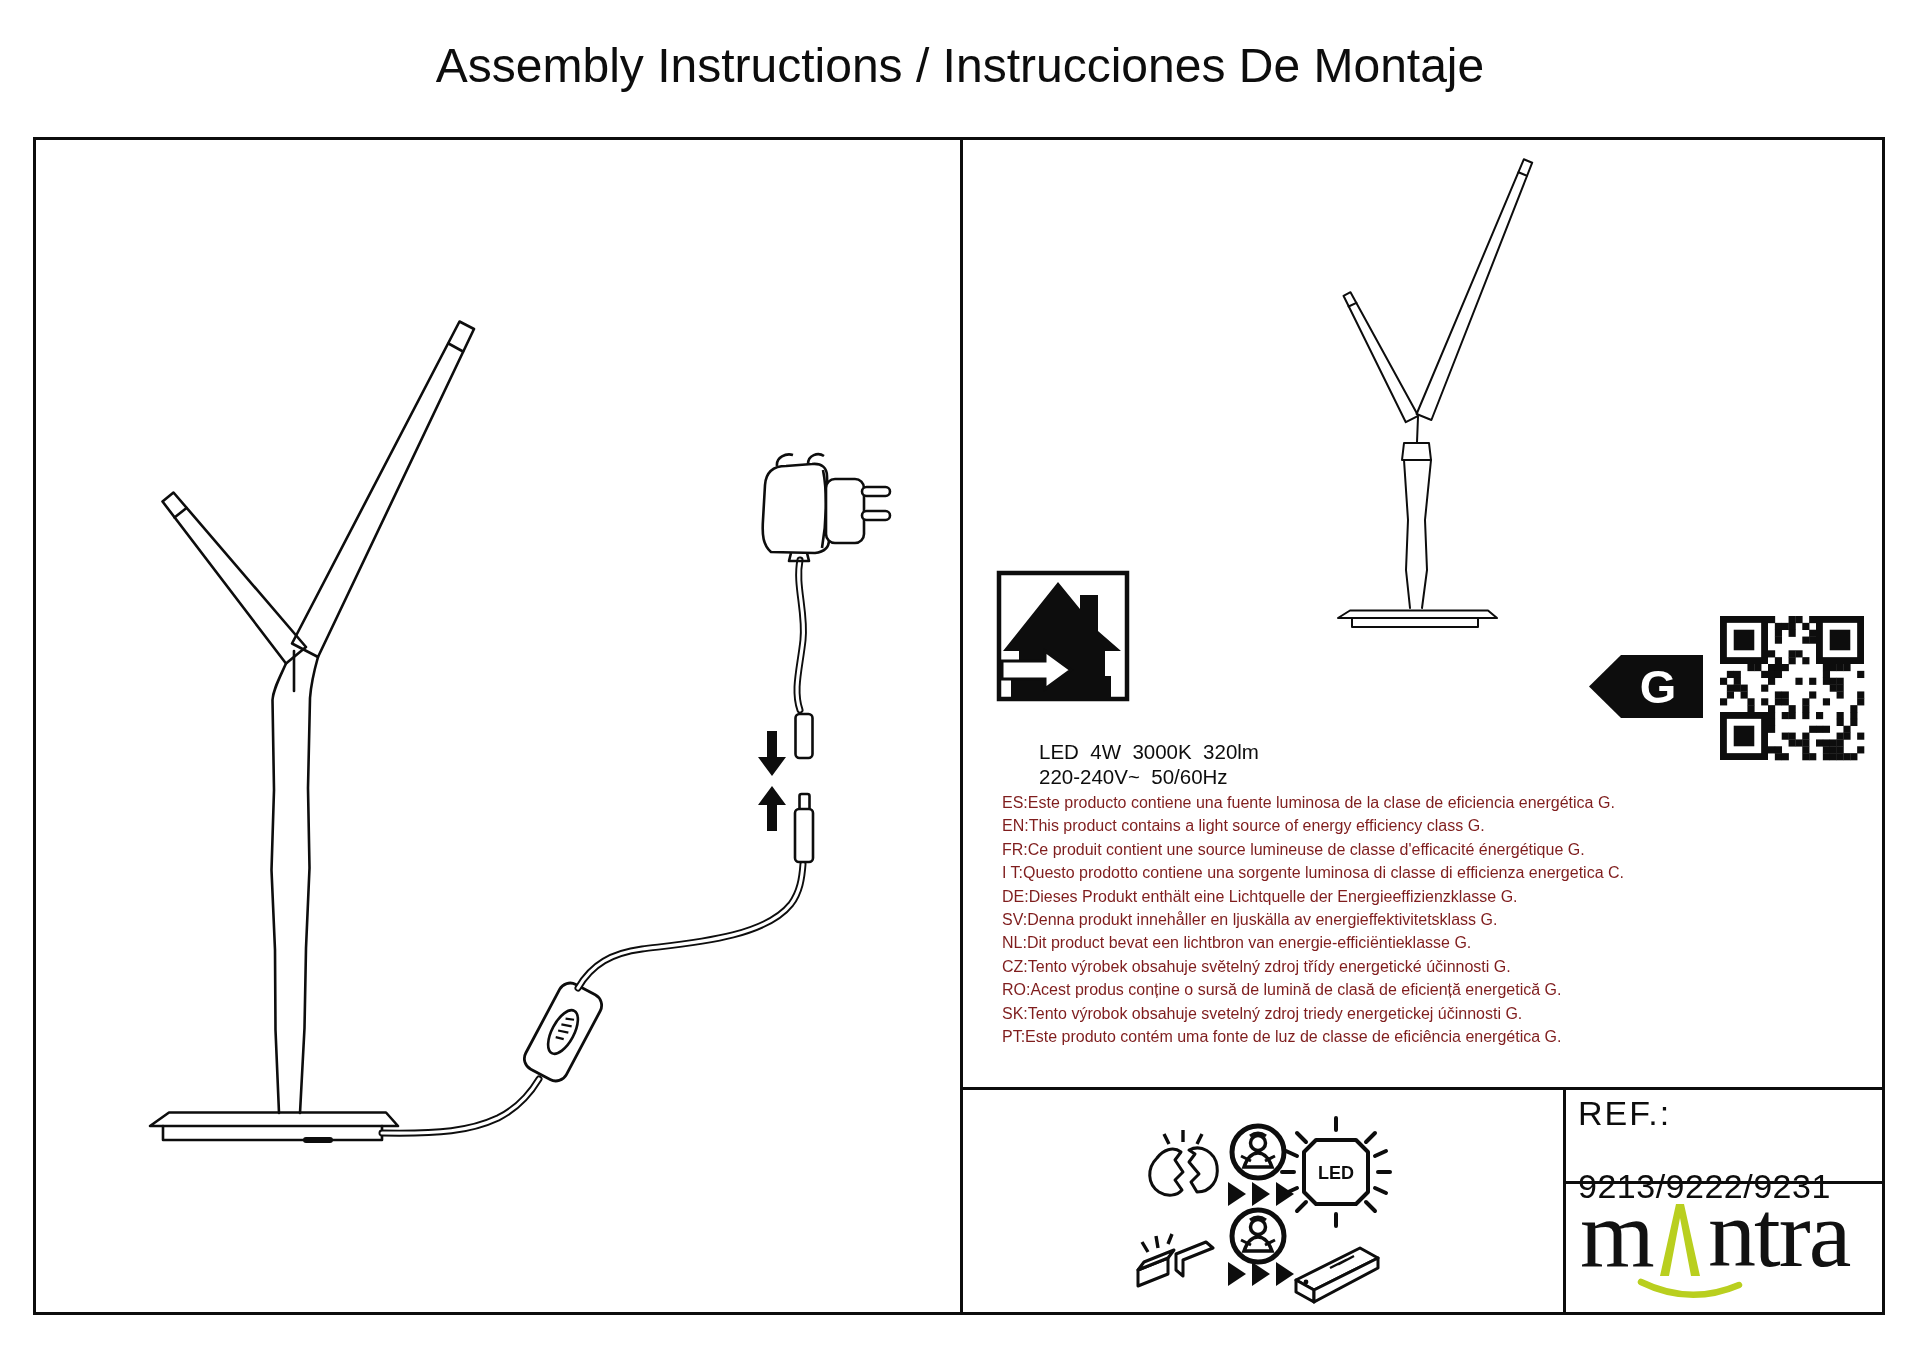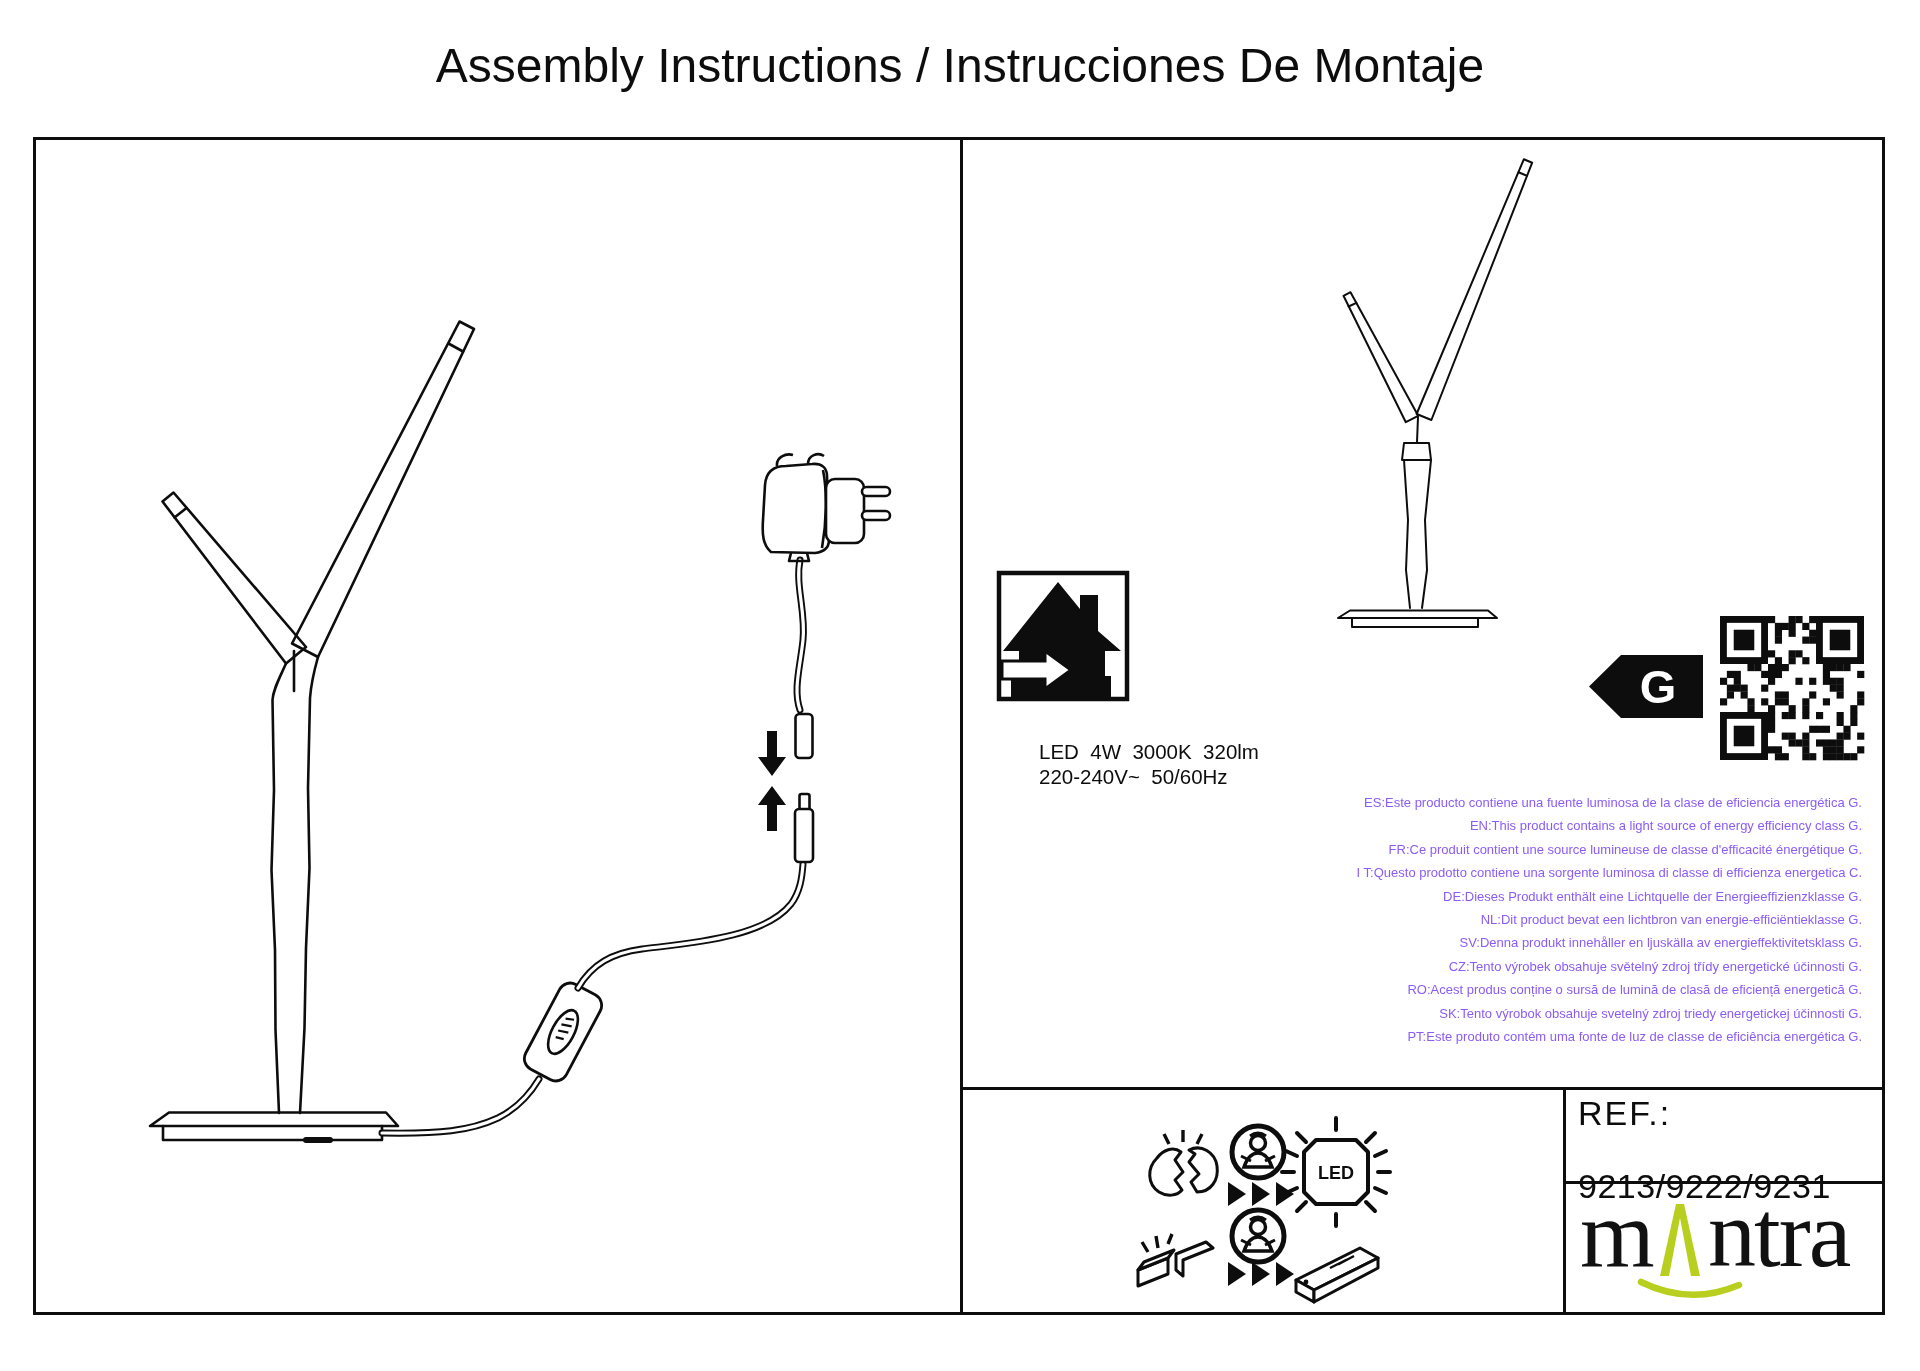--- a/index.html
+++ b/index.html
@@ -22,21 +22,21 @@
   #div-v-main{left:960px;top:137px;width:3px;height:1178px;}
   #div-h-right{left:960px;top:1087px;width:925px;height:3px;}
   #div-v-cells{left:1563px;top:1087px;width:3px;height:228px;}
   #div-h-ref{left:1563px;top:1181px;width:322px;height:3px;}
   
   #art{left:0;top:0;width:1920px;height:1371px;}
   
   .spec-line{left:1002px;font-size:20.5px;white-space:pre;color:#0d0d0d;margin-left:37px;}
   #spec1{top:740px;}
   #spec2{top:765px;}
-  .lang-block{left:1002px;top:791px;width:860px;font-size:13px;line-height:23.4px;color:#8b5cf6;text-align:right;}
+  .lang-block{left:1002px;top:791px;width:860px;font-size:16px;line-height:23.4px;color:#7f1d1d;}
   .lang-line{white-space:nowrap;}
   
   .ref-label{left:1578px;top:1094px;font-size:34px;letter-spacing:2px;}
   .ref-value{left:1578px;top:1139px;font-size:34px;letter-spacing:0.5px;margin-top:28px;}
   
   .mantra-logo{left:1580px;top:1186px;width:300px;height:128px;}
   .mantra-logo .serif{
     position:absolute;top:0;font-family:"Liberation Serif", serif;
     font-size:96px;line-height:96px;color:#111;letter-spacing:-2px;
   }
@@ -326,23 +326,23 @@
     <div class="lang-line">ES:Este producto contiene una fuente luminosa de la clase de eficiencia energética G.</div>
 
     <div class="lang-line">EN:This product contains a light source of energy efficiency class G.</div>
 
     <div class="lang-line">FR:Ce produit contient une source lumineuse de classe d'efficacité énergétique G.</div>
 
     <div class="lang-line">I T:Questo prodotto contiene una sorgente luminosa di classe di efficienza energetica C.</div>
 
     <div class="lang-line">DE:Dieses Produkt enthält eine Lichtquelle der Energieeffizienzklasse G.</div>
 
+    <div class="lang-line">SV:Denna produkt innehåller en ljuskälla av energieffektivitetsklass G.</div>
+
     <div class="lang-line">NL:Dit product bevat een lichtbron van energie-efficiëntieklasse G.</div>
-
-    <div class="lang-line">SV:Denna produkt innehåller en ljuskälla av energieffektivitetsklass G.</div>
 
     <div class="lang-line">CZ:Tento výrobek obsahuje světelný zdroj třídy energetické účinnosti G.</div>
 
     <div class="lang-line">RO:Acest produs conține o sursă de lumină de clasă de eficiență energetică G.</div>
 
     <div class="lang-line">SK:Tento výrobok obsahuje svetelný zdroj triedy energetickej účinnosti G.</div>
 
     <div class="lang-line">PT:Este produto contém uma fonte de luz de classe de eficiência energética G.</div>
   </div>
 

